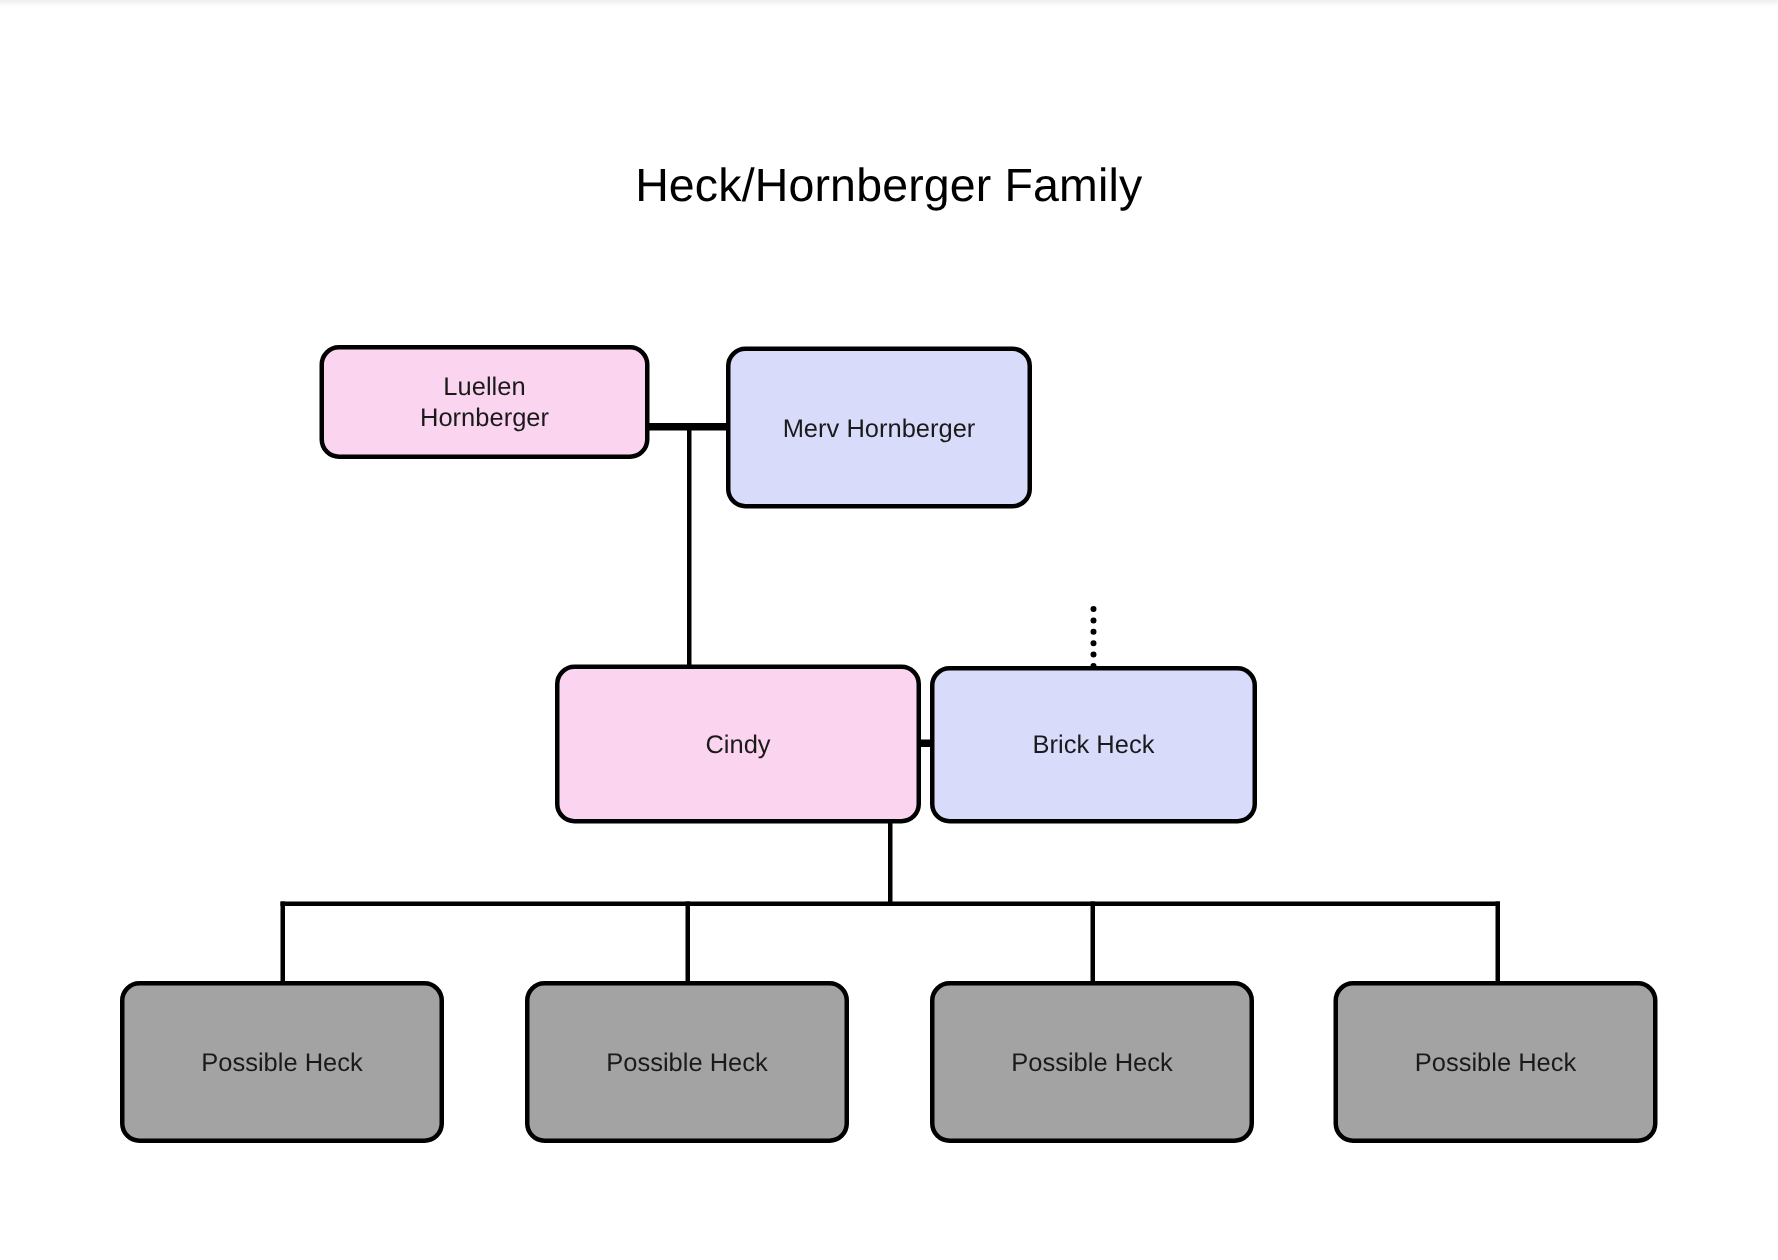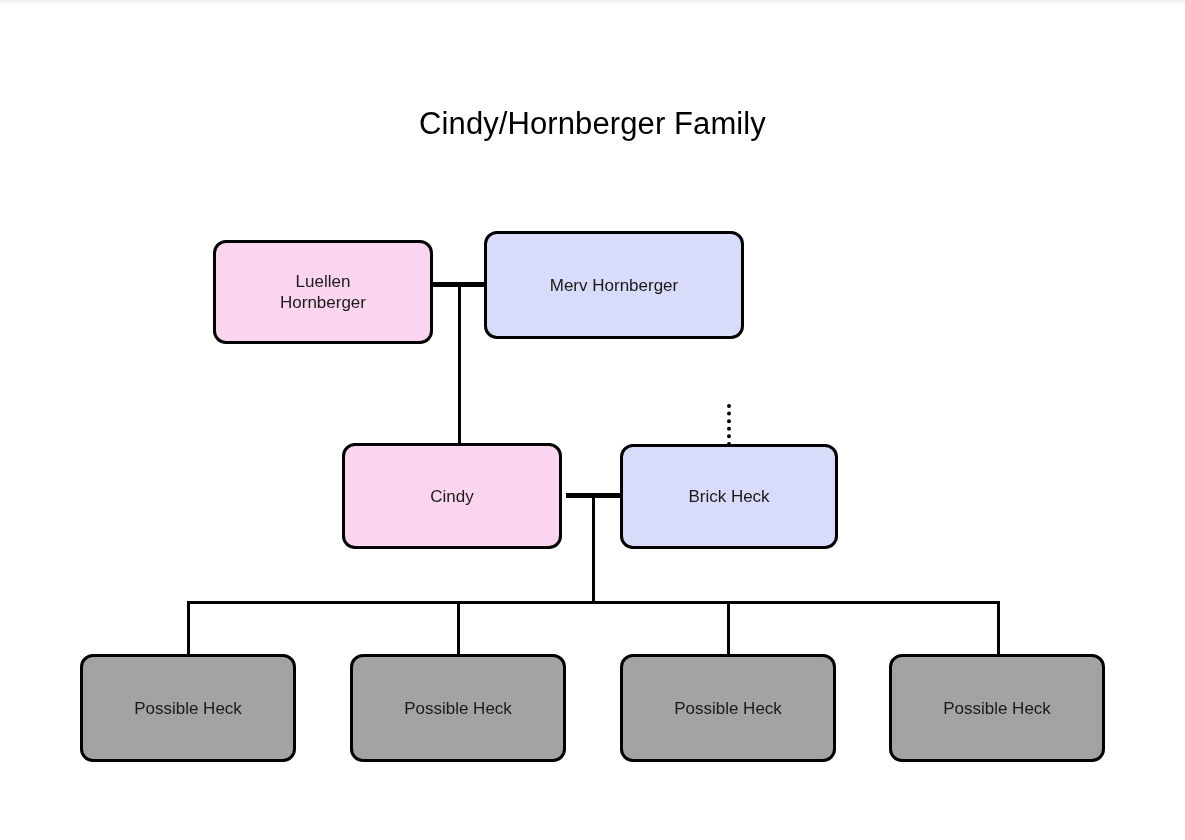--- a/index.html
+++ b/index.html
@@ -79,42 +79,42 @@
     z-index: 1;
   }
 </style>
 </head>
 <body>
 
 <div id="top-strip"></div>
 
 <div id="canvas">
 
-  <div id="diagram-title">Cindy/Hornberger Family</div>
+  <div id="diagram-title">Heck/Hornberger Family</div>
 
   <div class="conn thick-h" style="left:430px; top:282px; width:58px;"></div>
 
   <div class="conn thin-v" style="left:458px; top:284px; height:161px;"></div>
 
-  <div class="node pink" style="left:213px; top:240px; width:220px; height:104px;">
+  <div class="node pink" style="left:213px; top:230px; width:220px; height:76px;">
     <span class="label">Luellen
 Hornberger</span>
   </div>
 
-  <div class="node blue" style="left:484px; top:231px; width:260px; height:108px;justify-content:center;">
+  <div class="node blue" style="left:484px; top:231px; width:204px; height:108px;justify-content:center;">
     <span class="label">Merv Hornberger</span>
   </div>
 
   <div class="conn dotted-v" style="left:727px; top:404px; height:42px;"></div>
 
   <div class="conn thick-h" style="left:566px; top:493px; width:58px;"></div>
 
   <div class="conn thin-v" style="left:592px; top:495px; height:109px;"></div>
 
-  <div class="node pink" style="left:342px; top:443px; width:220px; height:106px;">
+  <div class="node pink" style="left:370px; top:443px; width:244px; height:106px;">
     <span class="label">Cindy</span>
   </div>
 
   <div class="node blue" style="left:620px; top:444px; width:218px; height:105px;text-align:right;">
     <span class="label">Brick Heck</span>
   </div>
 
   <div class="conn thin-h" style="left:187px; top:601px; width:813px;"></div>
 
   <div class="conn thin-v" style="left:187px; top:601px; height:54px;"></div>

